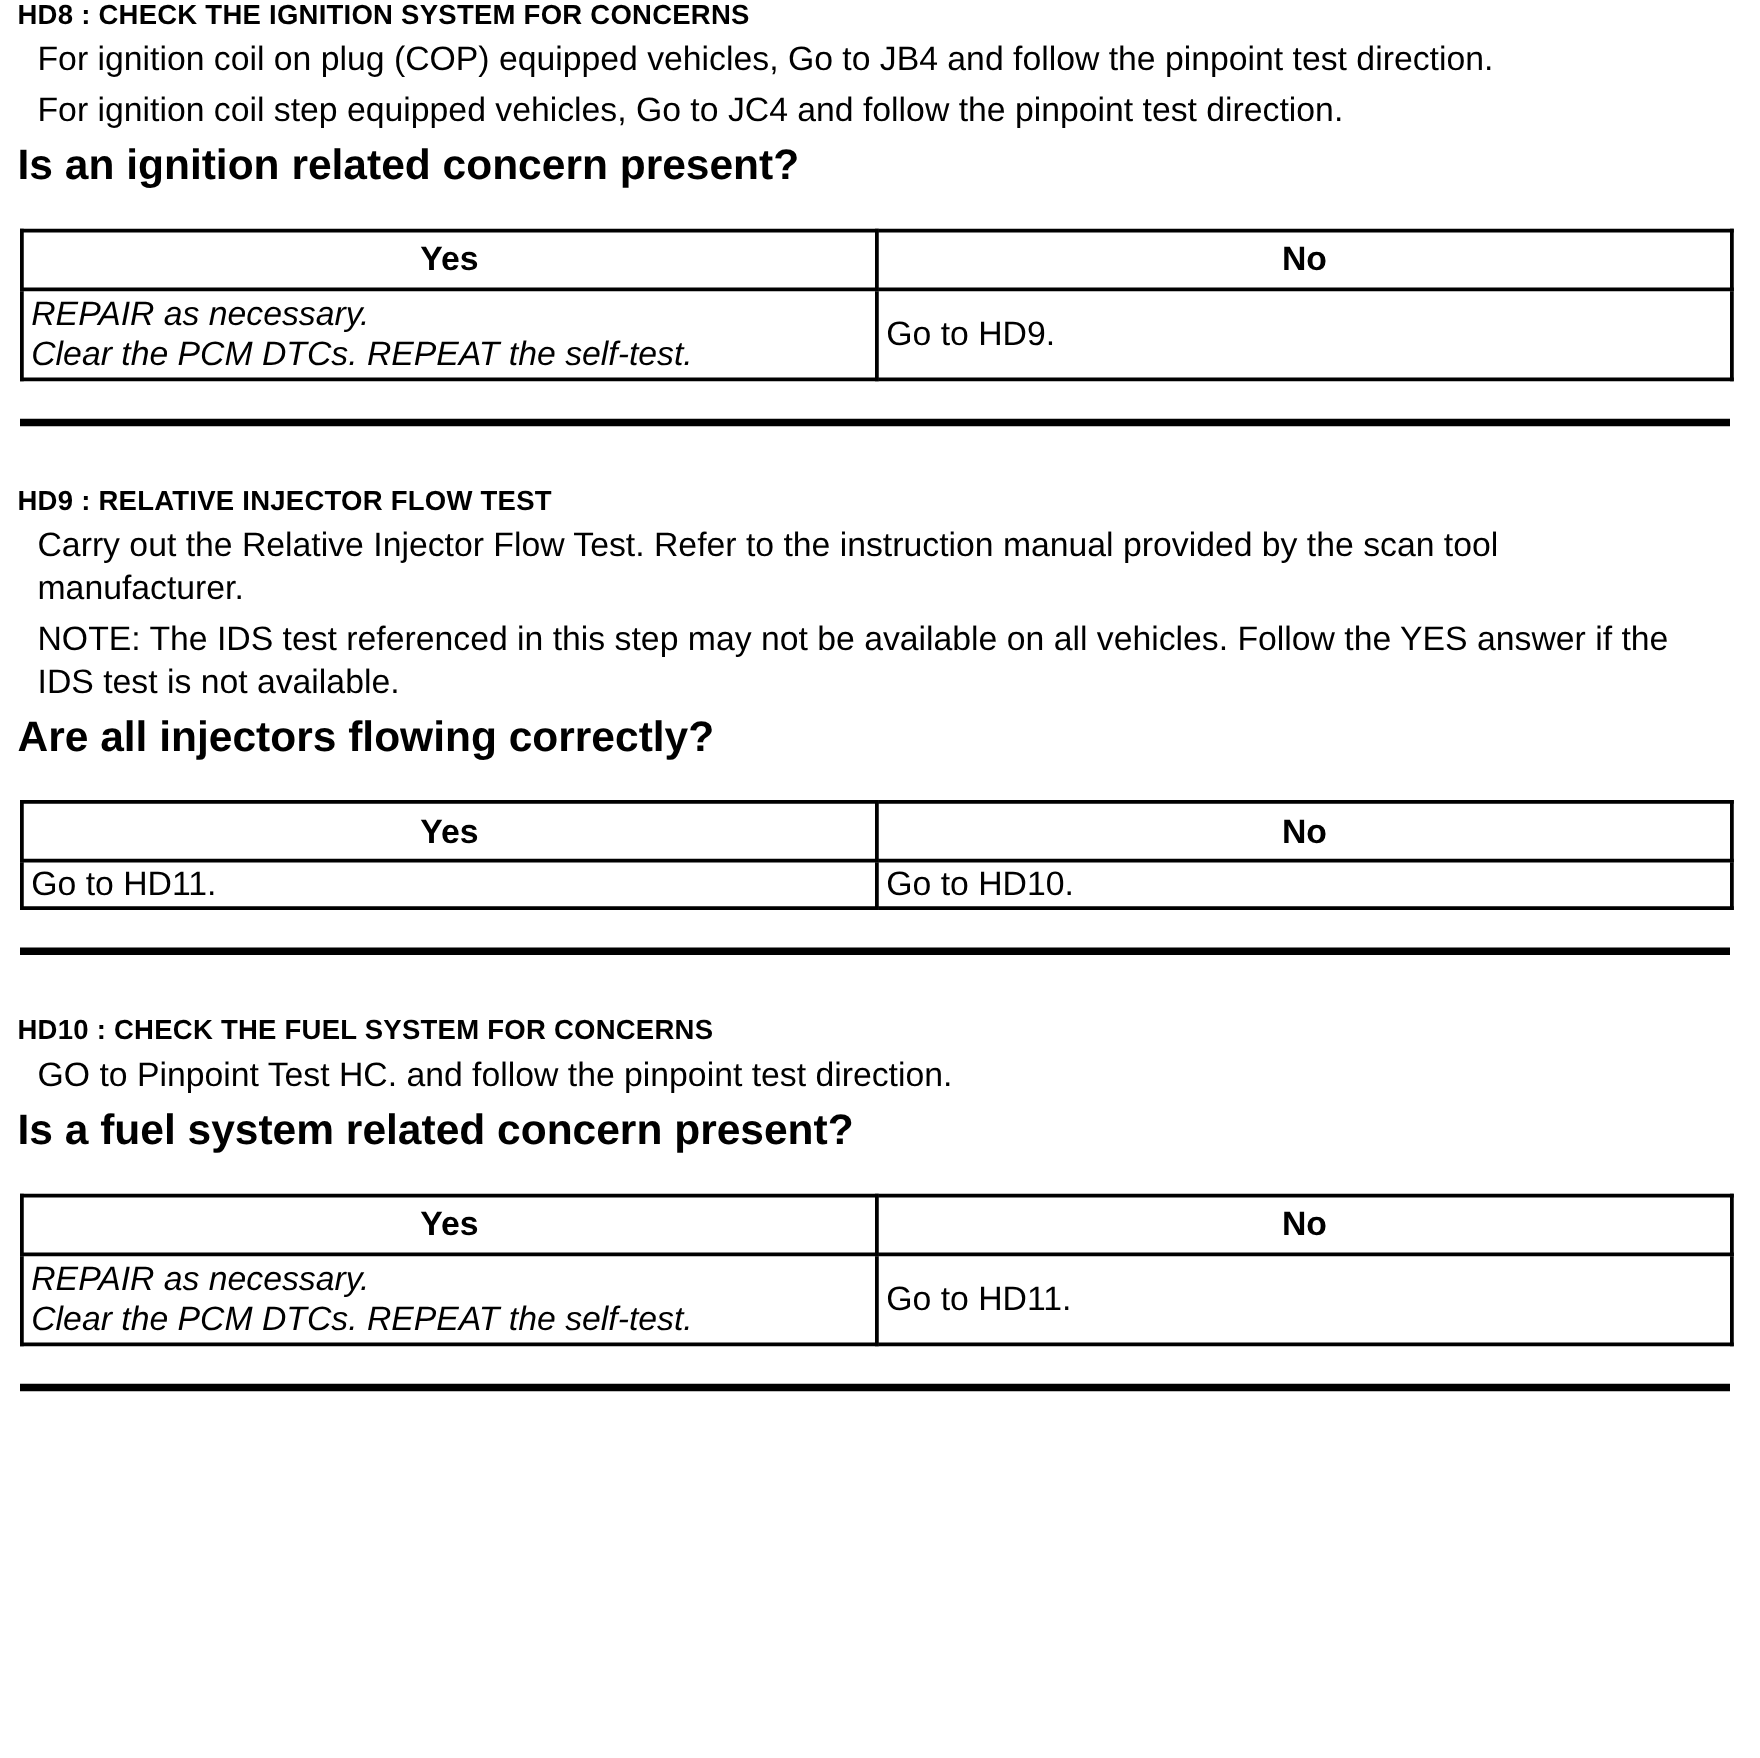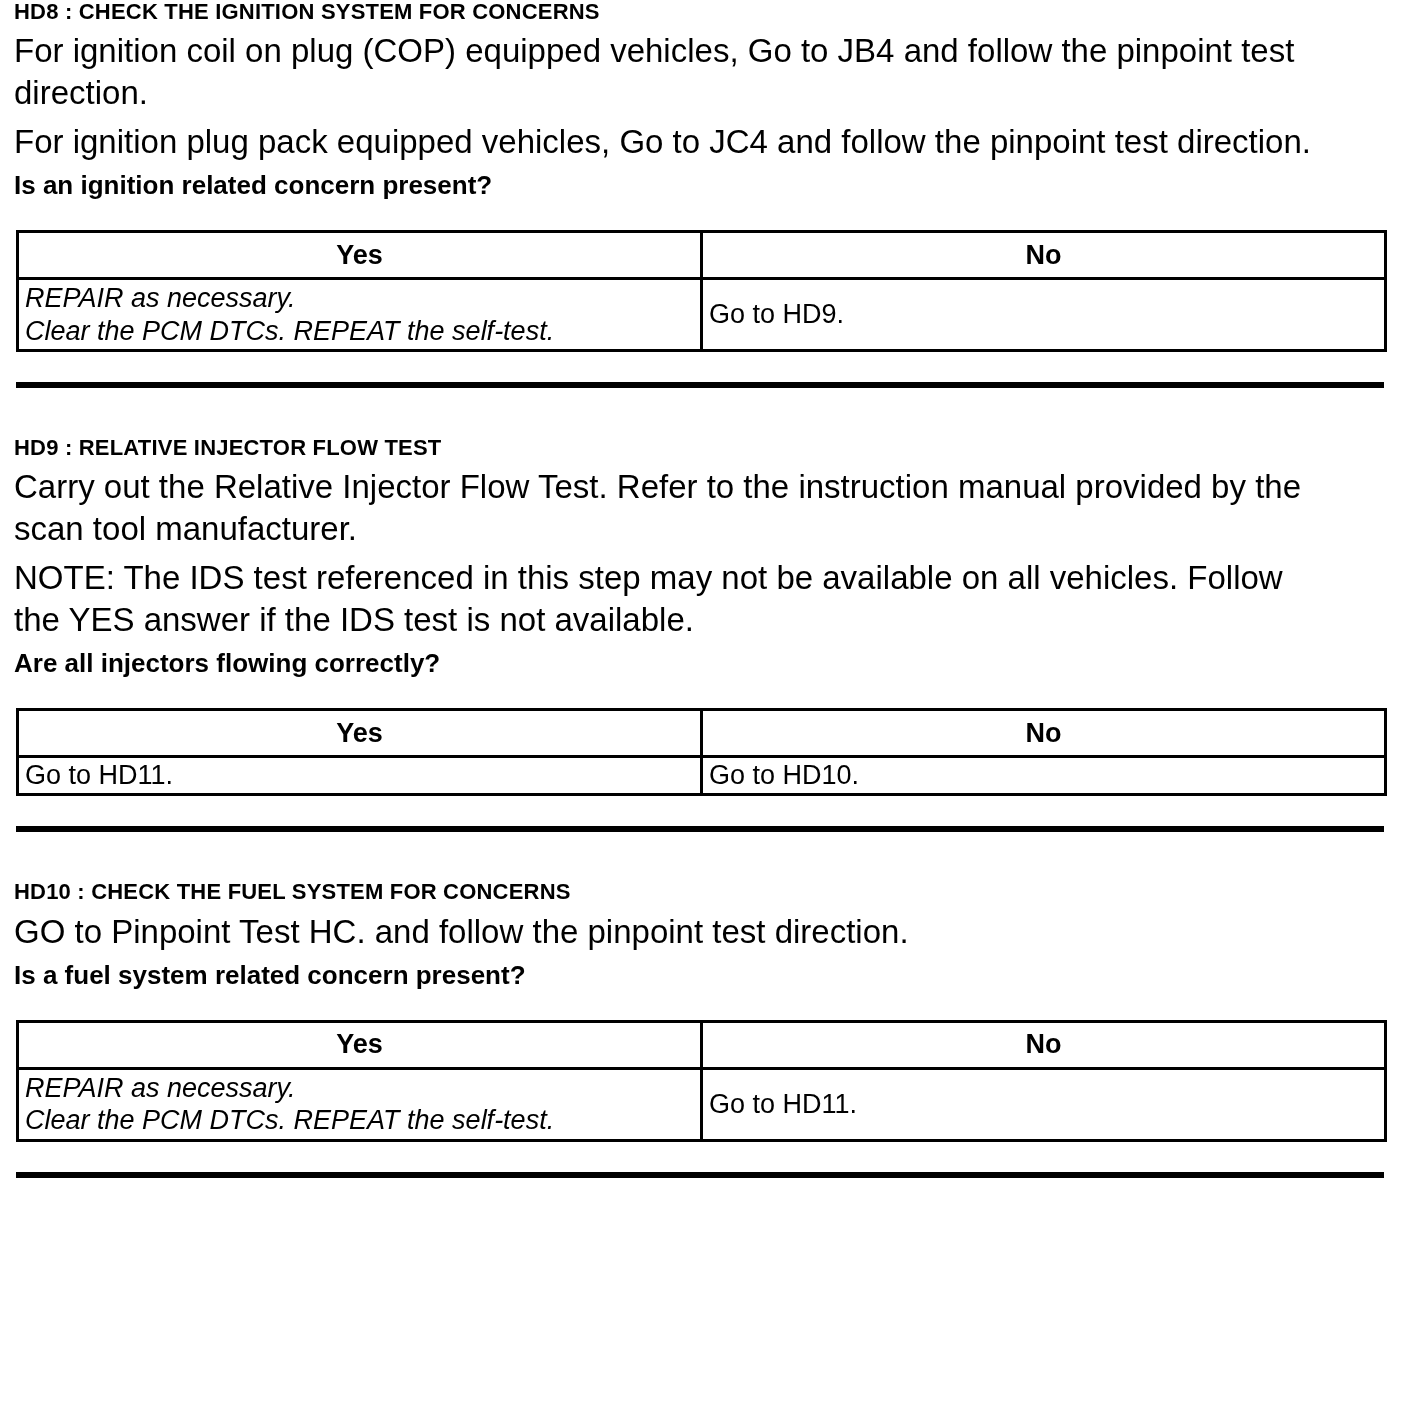--- a/index.html
+++ b/index.html
@@ -23,26 +23,26 @@
     padding: 0 14px 0 14px;
   }
   .step-title {
     font-size: 22px;
     font-weight: bold;
     letter-spacing: 0.2px;
     margin: 0 0 6px 0;
     line-height: 1.1;
   }
   .para {
-    font-size: 33px;
+    font-size: 27px;
     line-height: 1.28;
-    margin: 0 0 6px 0;
+    margin: 0 0 6px 16px;
   }
   .question {
-    font-size: 26px;
+    font-size: 34px;
     font-weight: bold;
     line-height: 1.28;
     margin: 0 0 4px 0;
   }
   .answer-table {
     width: 1368px;
     margin: 28px 0 0 2px;
     border-collapse: collapse;
     table-layout: fixed;
   }
@@ -80,21 +80,21 @@
   .cellline { display: block; }
 </style>
 </head>
 <body>
 
 <div class="page">
 
   <section class="step">
     <h2 class="step-title">HD8 : CHECK THE IGNITION SYSTEM FOR CONCERNS</h2>
     <p class="para">For ignition coil on plug (COP) equipped vehicles, Go to JB4 and follow the pinpoint test direction.</p>
-    <p class="para">For ignition plug pack equipped vehicles, Go to JC4 and follow the pinpoint test direction.</p>
+    <p class="para">For ignition coil step equipped vehicles, Go to JC4 and follow the pinpoint test direction.</p>
     <p class="question">Is an ignition related concern present?</p>
 
     <table class="answer-table">
       <colgroup>
           <col class="col-yes">
           <col class="col-no">
         </colgroup>
       <tbody>
           <tr>
         <th>Yes</th>

